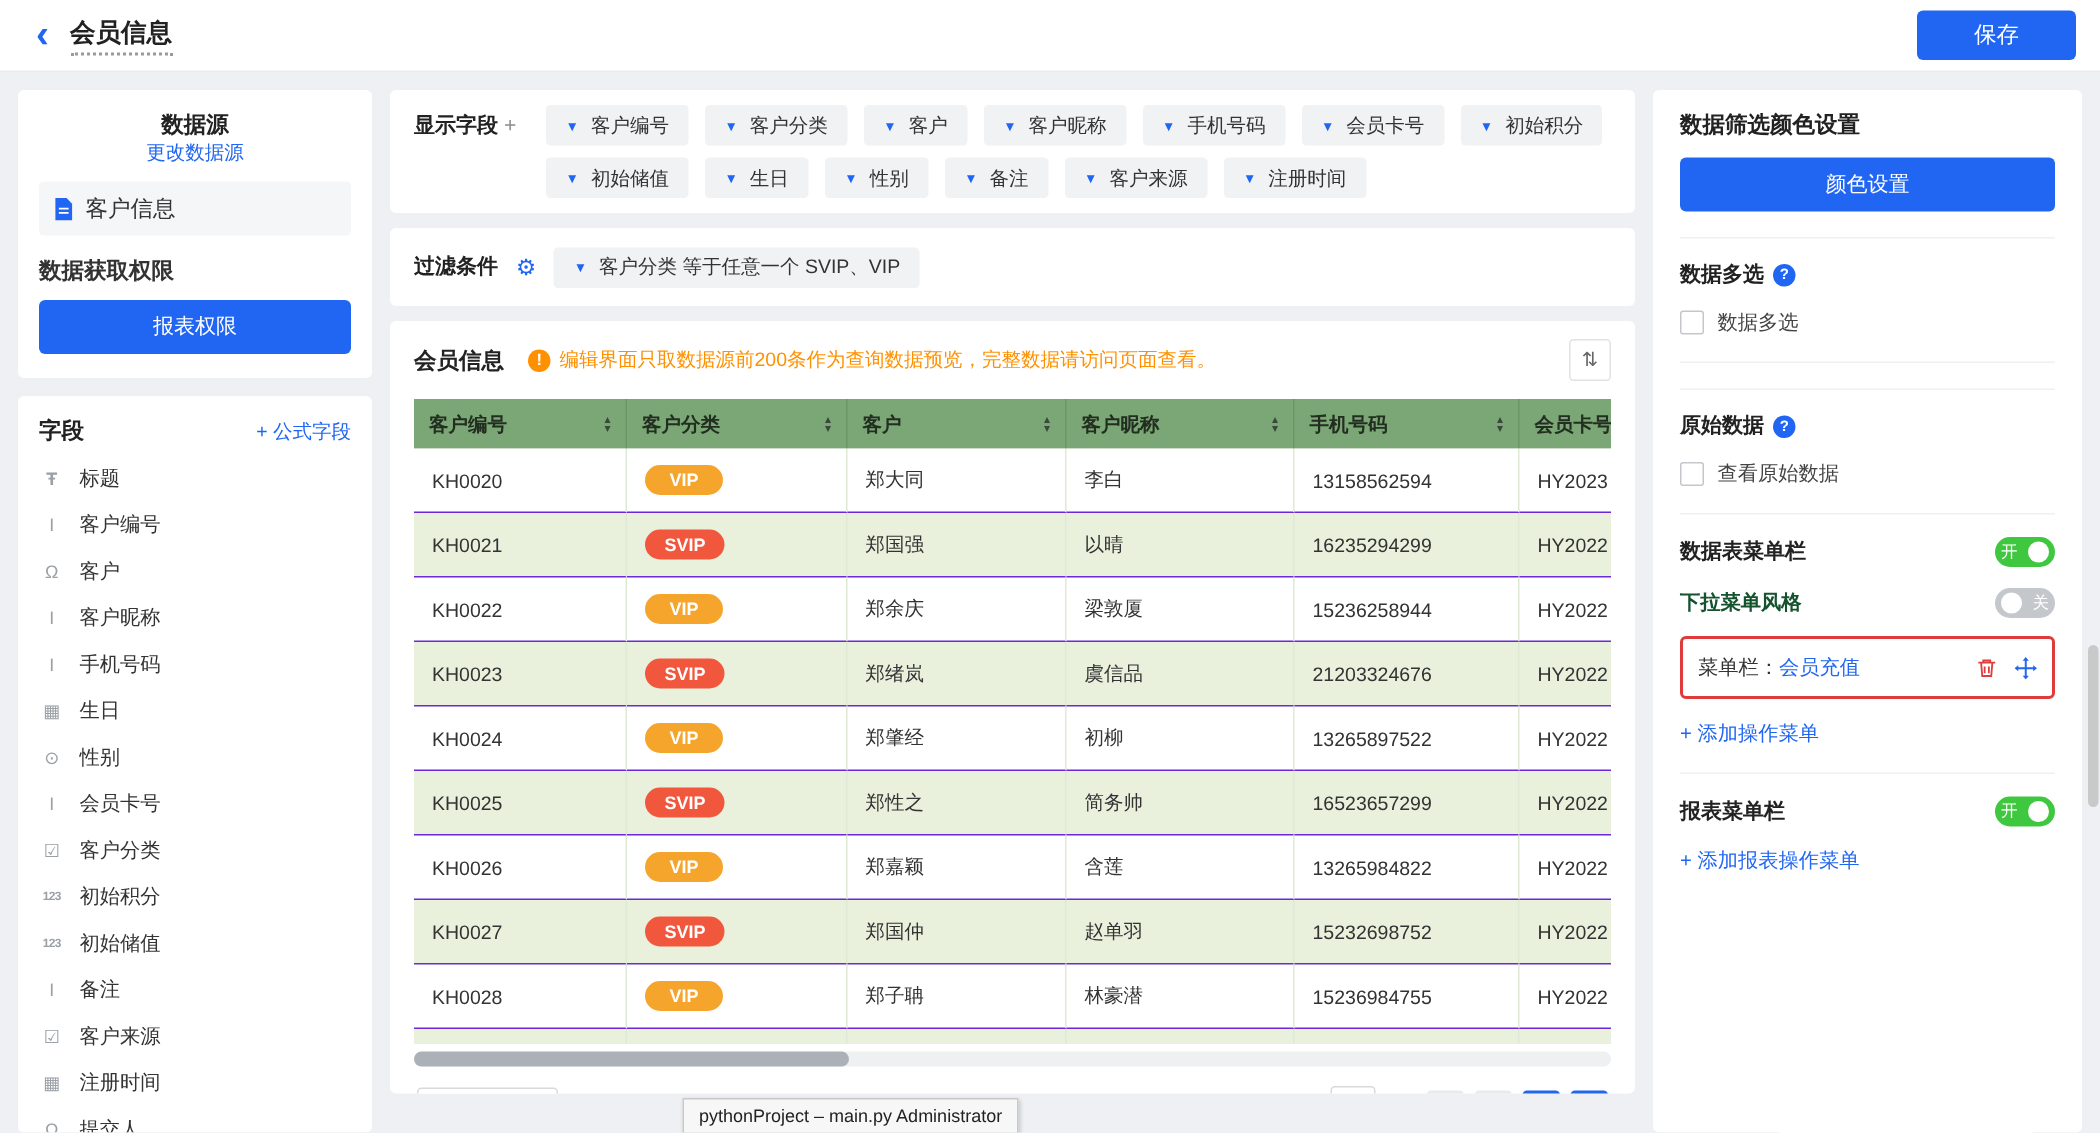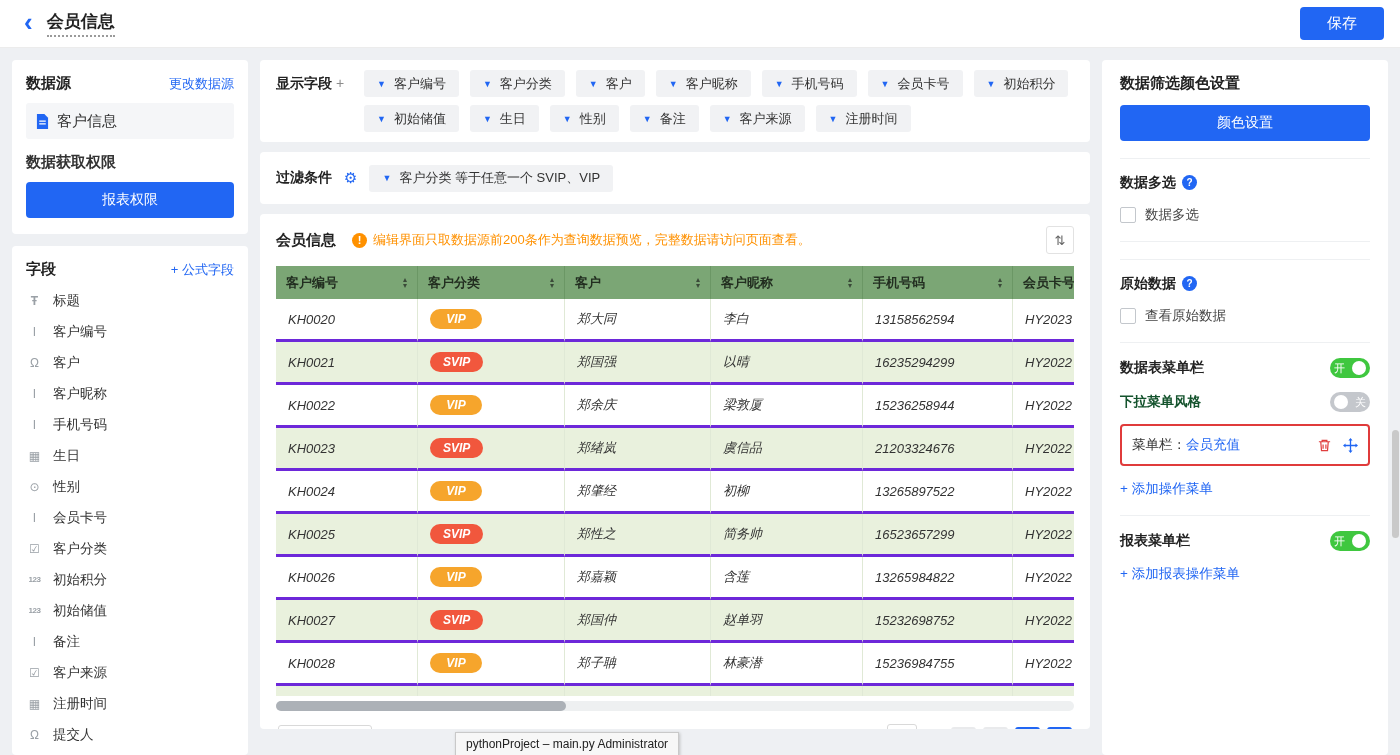--- a/index.html
+++ b/index.html
@@ -7,30 +7,30 @@
     width:1400px;height:755px;position:relative;overflow:hidden;
     background:#eef0f3;
     font-family:"Liberation Sans","DejaVu Sans",sans-serif;
     color:#333;font-size:13px;
   }
   
   .topbar{position:absolute;top:0;left:0;right:0;height:48px;background:#fff;
     border-bottom:1px solid #ececec;display:flex;align-items:center;padding:0 16px;box-sizing:border-box;z-index:6;}
   .back{color:#2166f3;font-size:26px;font-weight:bold;line-height:1;margin:0 14px 4px 8px;cursor:pointer;}
   .page-title{font-size:17px;font-weight:bold;color:#222;border-bottom:2px dotted #9a9a9a;padding-bottom:2px;}
-  .save-btn{margin-left:auto;width:84px;height:33px;background:#2166f3;color:#fff;border:none;border-radius:4px;
+  .save-btn{margin-left:auto;width:106px;height:33px;background:#2166f3;color:#fff;border:none;border-radius:4px;
     font-size:15px;font-family:inherit;cursor:pointer;}
   
   .panel{background:#fff;border-radius:4px;box-sizing:border-box;}
   .link{color:#2166f3;font-size:13px;cursor:pointer;}
   .sec-title{font-size:15px;font-weight:bold;color:#222;}
   
   .left{position:absolute;left:12px;top:60px;bottom:0;width:236px;display:flex;flex-direction:column;gap:12px;}
   .p-datasource{padding:14px 14px 16px;}
-  .ds-head{display:flex;justify-content:space-between;align-items:center;margin-bottom:10px;}
+  .ds-head{display:flex;justify-content:space-between;align-items:center;margin-bottom:10px;flex-direction:column;}
   .ds-item{background:#f5f6f8;border-radius:3px;height:36px;display:flex;align-items:center;gap:8px;padding:0 10px;
     font-size:15px;cursor:pointer;}
   .perm-title{font-size:15px;font-weight:bold;margin:14px 0 10px;}
   .full-blue-btn{display:block;width:100%;height:36px;background:#2166f3;color:#fff;border:none;border-radius:4px;
     font-size:14px;font-family:inherit;cursor:pointer;}
   .p-fields{flex:1;padding:14px 14px 2px;overflow:hidden;}
   .fields-head{display:flex;justify-content:space-between;align-items:center;margin-bottom:6px;}
   .field-item{display:flex;align-items:center;gap:10px;height:31px;font-size:13.5px;color:#333;cursor:pointer;}
   .f-icon{width:17px;text-align:center;color:#9aa0a6;font-size:12px;flex:none;}
   .f-icon.title-icon{font-weight:bold;}
@@ -57,21 +57,21 @@
   .sort-btn{margin-left:auto;width:26px;height:26px;border:1px solid #e2e2e2;border-radius:3px;background:#fff;
     color:#666;font-size:13px;display:flex;align-items:center;justify-content:center;cursor:pointer;}
   .thead{display:flex;height:33px;background:#7ba675;flex:none;}
   .th{display:flex;align-items:center;justify-content:space-between;padding:0 10px;box-sizing:border-box;
     font-size:13px;font-weight:bold;color:#222e20;border-right:1px solid #6b9765;cursor:pointer;overflow:hidden;white-space:nowrap;}
   .sorter{display:flex;flex-direction:column;font-size:8px;line-height:6px;color:#3a4a38;margin-left:6px;}
   .tbody{height:397px;overflow:hidden;flex:none;}
   .trow{display:flex;height:43px;background:#fff;cursor:pointer;}
   .trow:nth-child(even){background:#e9f1dd;}
   .td{display:flex;align-items:center;padding:0 12px;box-sizing:border-box;font-size:13px;color:#333;
-    border-right:1px solid #e0e9d6;border-bottom:3px solid #6d28d9;overflow:hidden;white-space:nowrap;font-style:italic;}
+    border-right:1px solid #e0e9d6;border-bottom:1px solid #6d28d9;overflow:hidden;white-space:nowrap;}
   .c0{width:142px;flex:none;}.c1{width:147px;flex:none;}.c2{width:146px;flex:none;}
   .c3{width:152px;flex:none;}.c4{width:150px;flex:none;}.c5{flex:1;border-right:none;}
   .badge{display:inline-block;min-width:26px;padding:4px 13px;border-radius:12px;color:#fff;
     font-size:12px;font-weight:bold;text-align:center;line-height:1;}
   .badge.vip{background:#f6a52c;}
   .badge.svip{background:#f1573d;}
   .hscroll{height:10px;background:#eef0f1;border-radius:5px;margin:5px 0 9px;position:relative;flex:none;}
   .hscroll-thumb{position:absolute;left:0;top:0;height:10px;width:290px;background:#acb1b7;border-radius:5px;cursor:pointer;}
   .pager{display:flex;align-items:center;flex:none;padding:4px 2px 8px;}
   .psize{width:94px;height:28px;border:1px solid #d9d9d9;border-radius:3px;display:flex;align-items:center;

